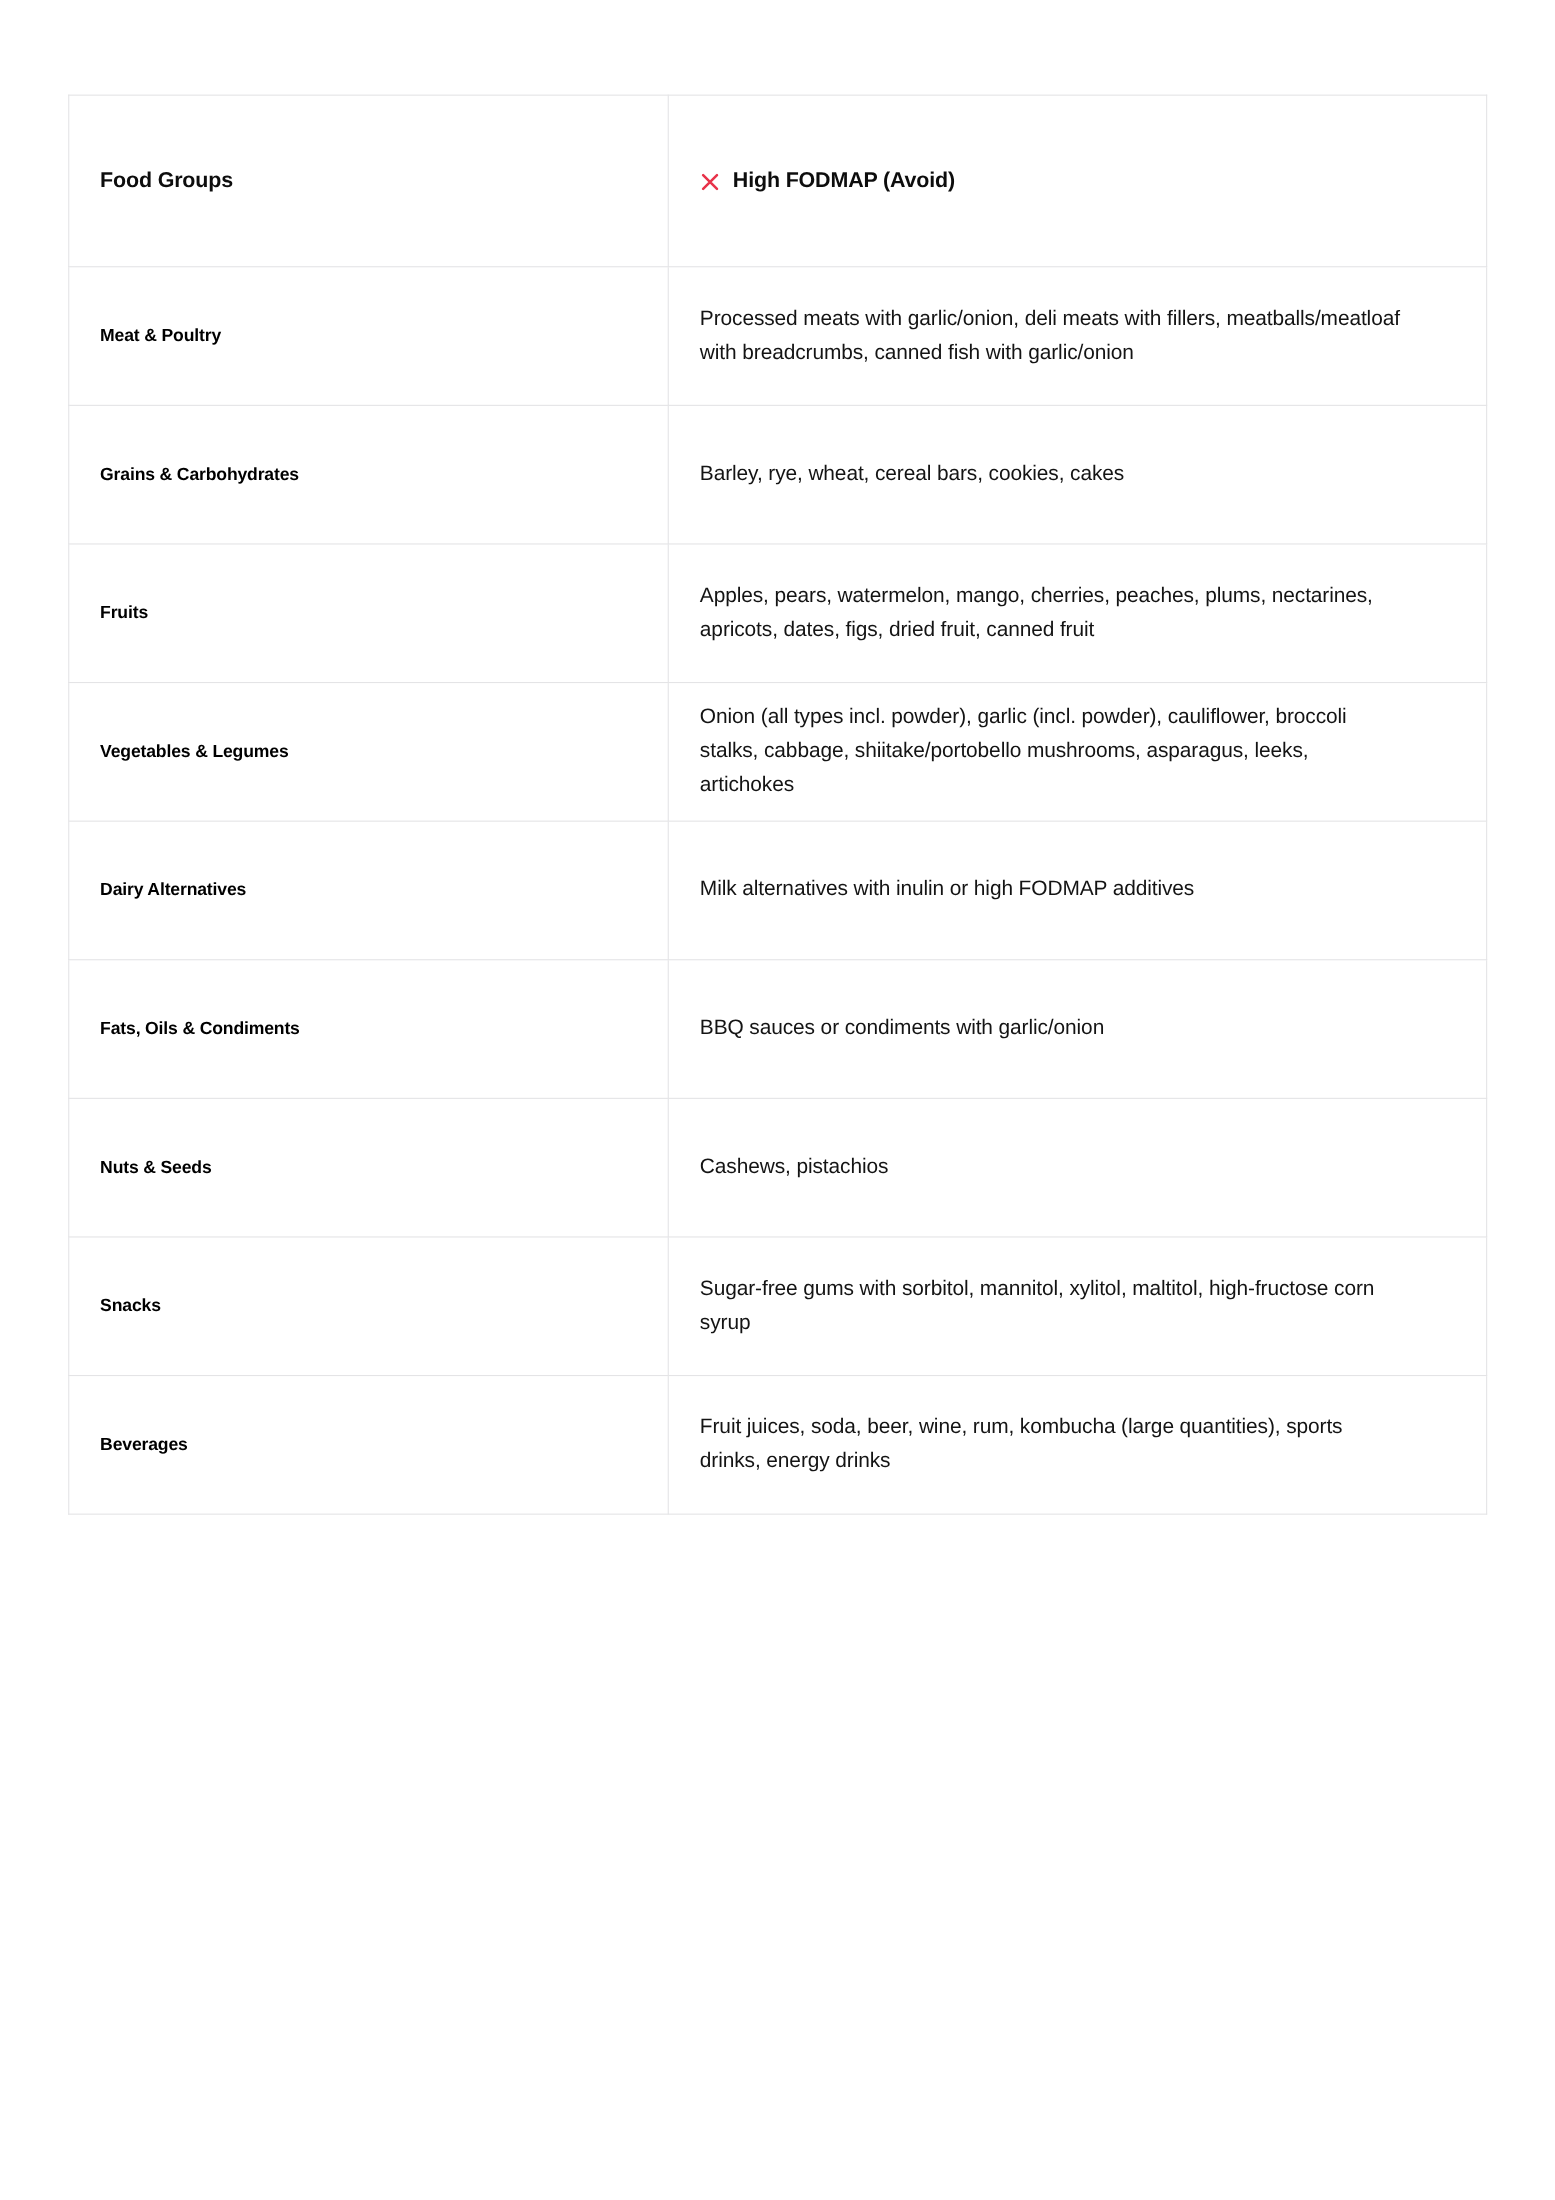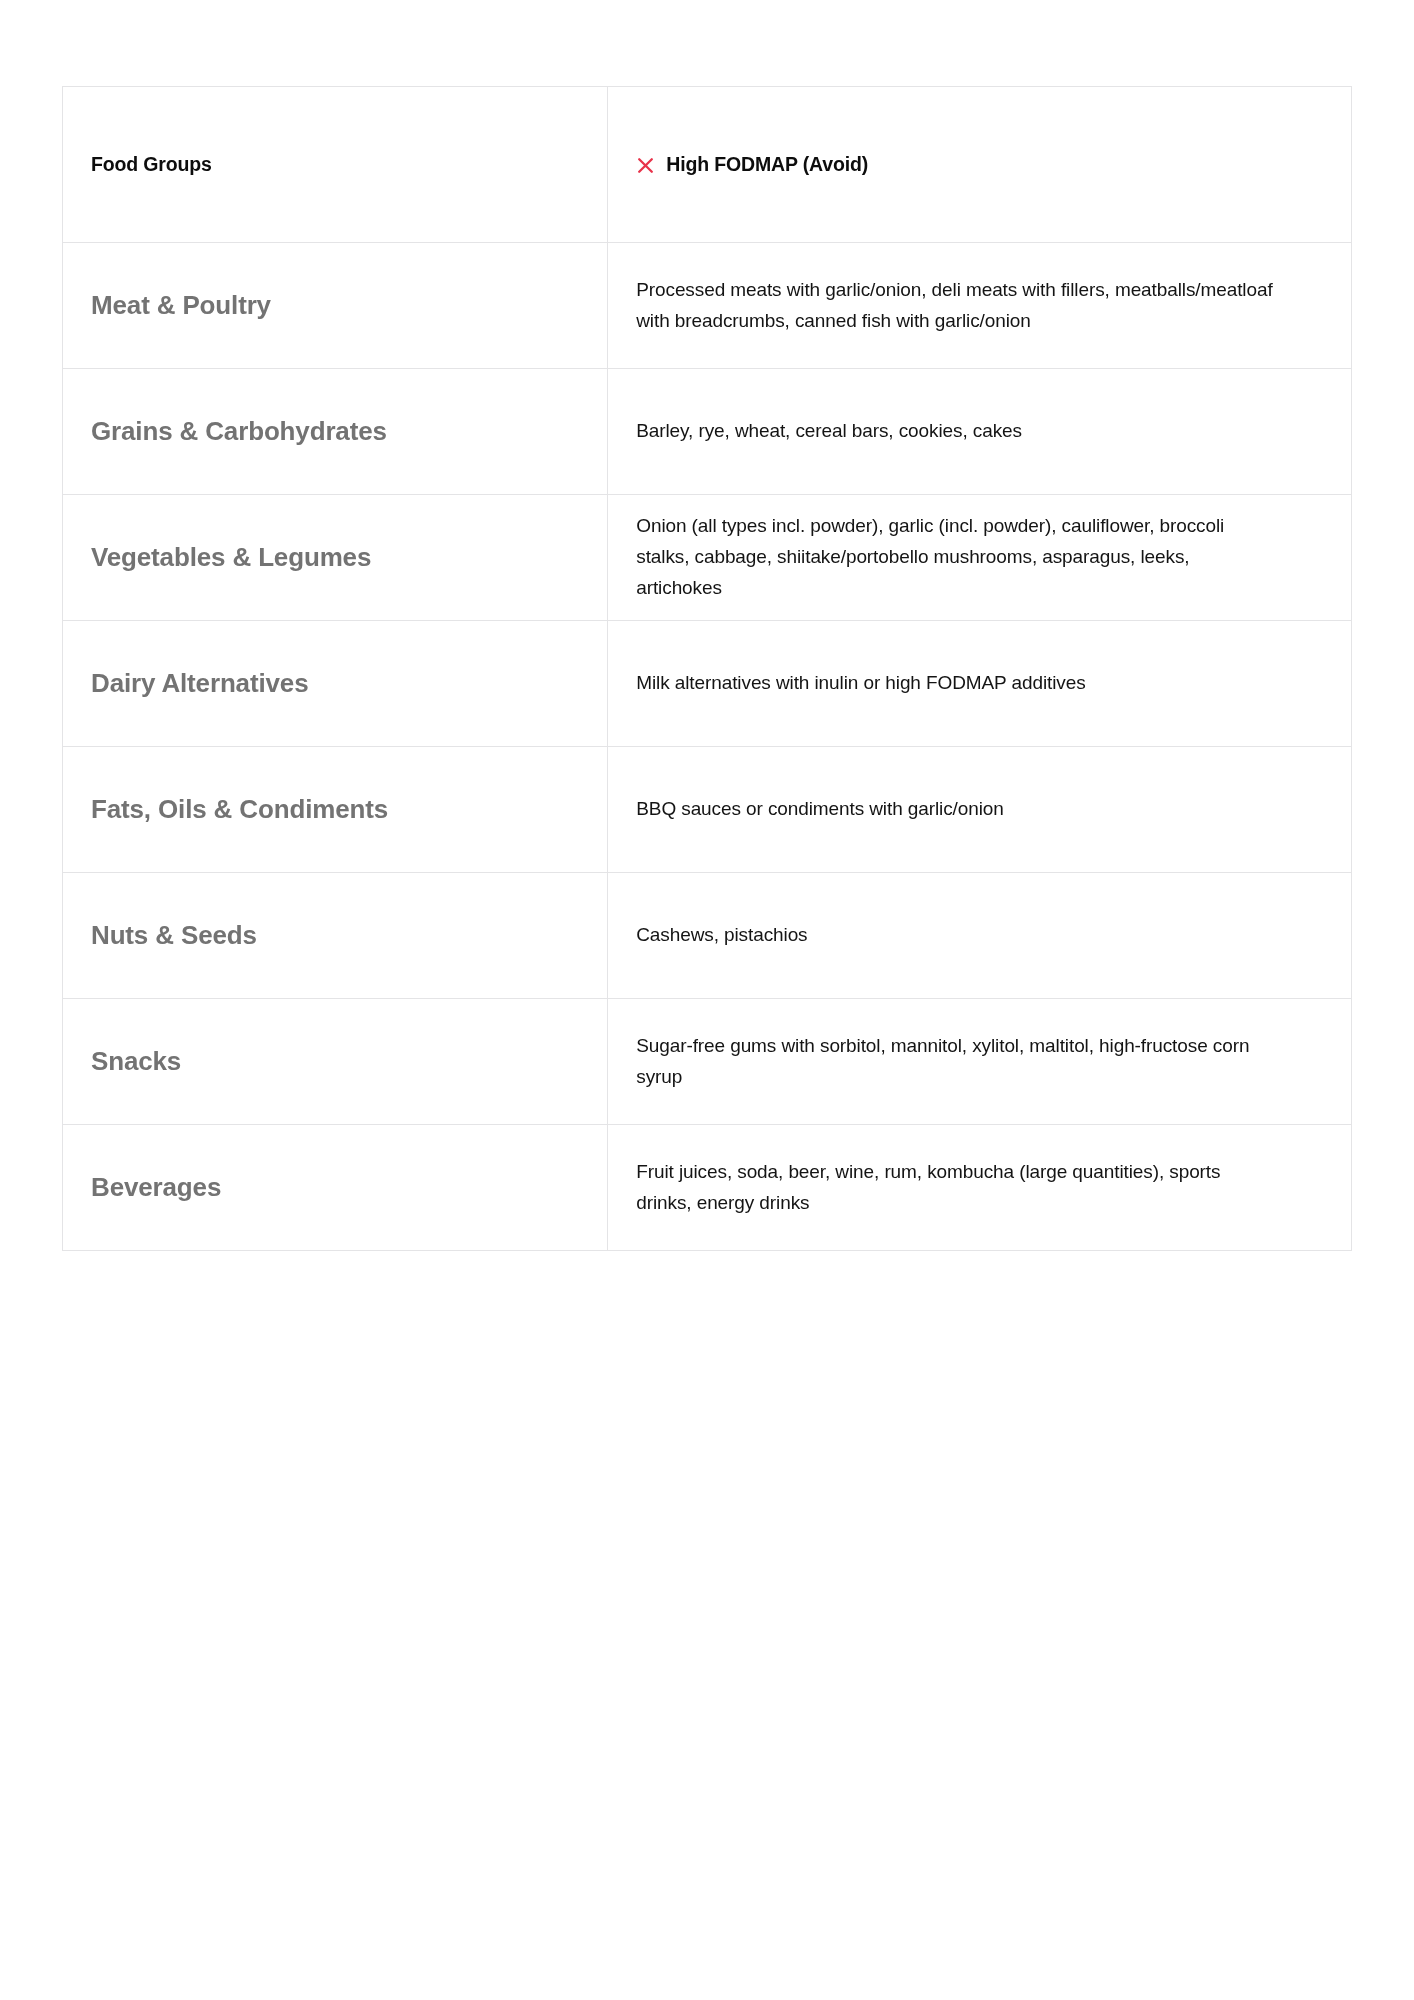--- a/index.html
+++ b/index.html
@@ -67,22 +67,22 @@
 
   table.fodmap-table tbody td {
     height: 125px;
     font-size: 19px;
     line-height: 1.62;
     letter-spacing: -0.1px;
     color: #141414;
   }
   table.fodmap-table tbody td.group-cell {
     font-weight: bold;
-    font-size: 26px;
-    color: #737373;
+    font-size: 16px;
+    color: #000000;
     letter-spacing: -0.15px;
   }
   table.fodmap-table tbody td.desc-cell {
     font-weight: normal;
   }
   .desc-text {
     display: block;
     max-width: 640px;
   }
 </style>
@@ -120,20 +120,26 @@
               <span class="desc-text">Processed meats with garlic/onion, deli meats with fillers, meatballs/meatloaf with breadcrumbs, canned fish with garlic/onion</span>
             </td>
           </tr>
           <tr>
             <td class="group-cell"><span>Grains &amp; Carbohydrates</span></td>
             <td class="desc-cell">
               <span class="desc-text">Barley, rye, wheat, cereal bars, cookies, cakes</span>
             </td>
           </tr>
           <tr>
+            <td class="group-cell"><span>Fruits</span></td>
+            <td class="desc-cell">
+              <span class="desc-text">Apples, pears, watermelon, mango, cherries, peaches, plums, nectarines, apricots, dates, figs, dried fruit, canned fruit</span>
+            </td>
+          </tr>
+          <tr>
             <td class="group-cell"><span>Vegetables &amp; Legumes</span></td>
             <td class="desc-cell">
               <span class="desc-text">Onion (all types incl. powder), garlic (incl. powder), cauliflower, broccoli stalks, cabbage, shiitake/portobello mushrooms, asparagus, leeks, artichokes</span>
             </td>
           </tr>
           <tr>
             <td class="group-cell"><span>Dairy Alternatives</span></td>
             <td class="desc-cell">
               <span class="desc-text">Milk alternatives with inulin or high FODMAP additives</span>
             </td>

